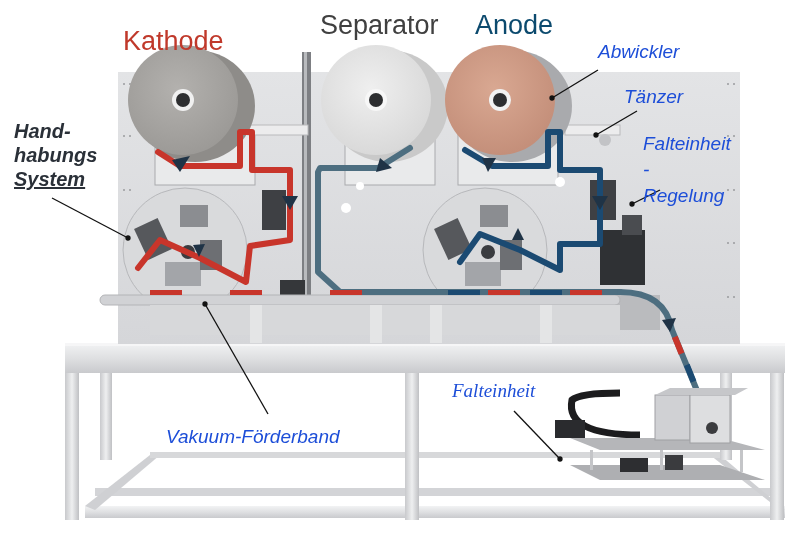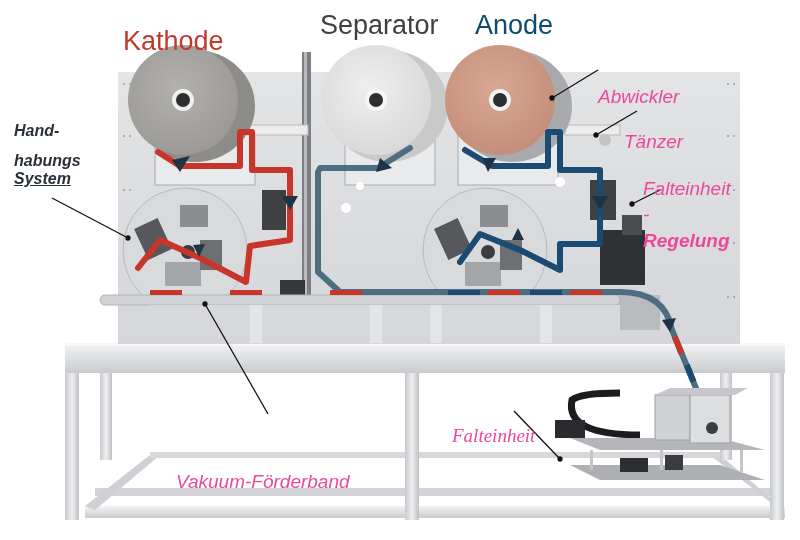--- a/index.html
+++ b/index.html
@@ -1,22 +1,22 @@
 <!DOCTYPE html>
 <html><head>
   <meta charset="utf-8">
   <style>
     html, body { margin: 0; padding: 0; background: #ffffff; }
     body { width: 800px; height: 540px; position: relative; overflow: hidden;
            font-family: "Liberation Sans", sans-serif; }
     #stage { position: absolute; left: 0; top: 0; width: 800px; height: 540px; }
     .lbl { position: absolute; white-space: nowrap; line-height: 1; }
     .title { font-size: 27px; font-weight: normal; }
-    .anno { font-size: 19px; font-style: italic; color: #ec4899; margin-top: 45px; }
-    .anno-bold { font-size: 16px; font-style: italic; font-weight: bold; color: #2a3038; line-height: 24px; }
+    .anno { font-size: 19px; font-style: italic; color: #1d4ed8; }
+    .anno-bold { font-size: 20px; font-style: italic; font-weight: bold; color: #2a3038; line-height: 24px; }
   </style>
 </head>
 <body>
 
 <svg id="stage" viewBox="0 0 800 540" xmlns="http://www.w3.org/2000/svg">
   <defs>
     <linearGradient id="gPanel" x1="0" y1="0" x2="0" y2="1">
       <stop offset="0" stop-color="#e3e4e6"></stop>
       <stop offset="1" stop-color="#d5d6d9"></stop>
     </linearGradient>
@@ -221,20 +221,20 @@
 </svg>
 
 <div class="lbl title" style="left: 123px; top: 12px; color: rgb(192, 57, 43); margin-top: 16px;">Kathode</div>
 <div class="lbl title" style="left: 320px; top: 12px; color: #404040;">Separator</div>
 <div class="lbl title" style="left: 475px; top: 12px; color: #0c4a6e;">Anode</div>
 
 <div class="lbl anno" style="left:598px; top:42px;">Abwickler</div>
 <div class="lbl anno" style="left:624px; top:87px;text-align:right;">Tänzer</div>
 <div class="lbl anno" style="left:643px; top:134px;">Falteinheit</div>
 <div class="lbl anno" style="left:643px; top:160px;">-</div>
-<div class="lbl anno" style="left:643px; top:186px;font-weight:bold;">Regelung</div>
+<div class="lbl anno" style="left:643px; top:186px;">Regelung</div>
 
 <div class="lbl anno-bold" style="left:14px; top:119px;">Hand-</div>
-<div class="lbl anno-bold" style="left:14px; top:149px;">habungs</div>
+<div class="lbl anno-bold" style="left:14px; top:143px;">habungs</div>
 <div class="lbl anno-bold" style="left:14px; top:167px;text-decoration:underline;">System</div>
 
-<div class="lbl anno" style="left:176px; top:427px;">Vakuum-Förderband</div>
+<div class="lbl anno" style="left:166px; top:427px;">Vakuum-Förderband</div>
 <div class="lbl anno" style="left:452px; top:381px;font-family:Liberation Serif, serif;">Falteinheit</div>
 
 </body></html>

